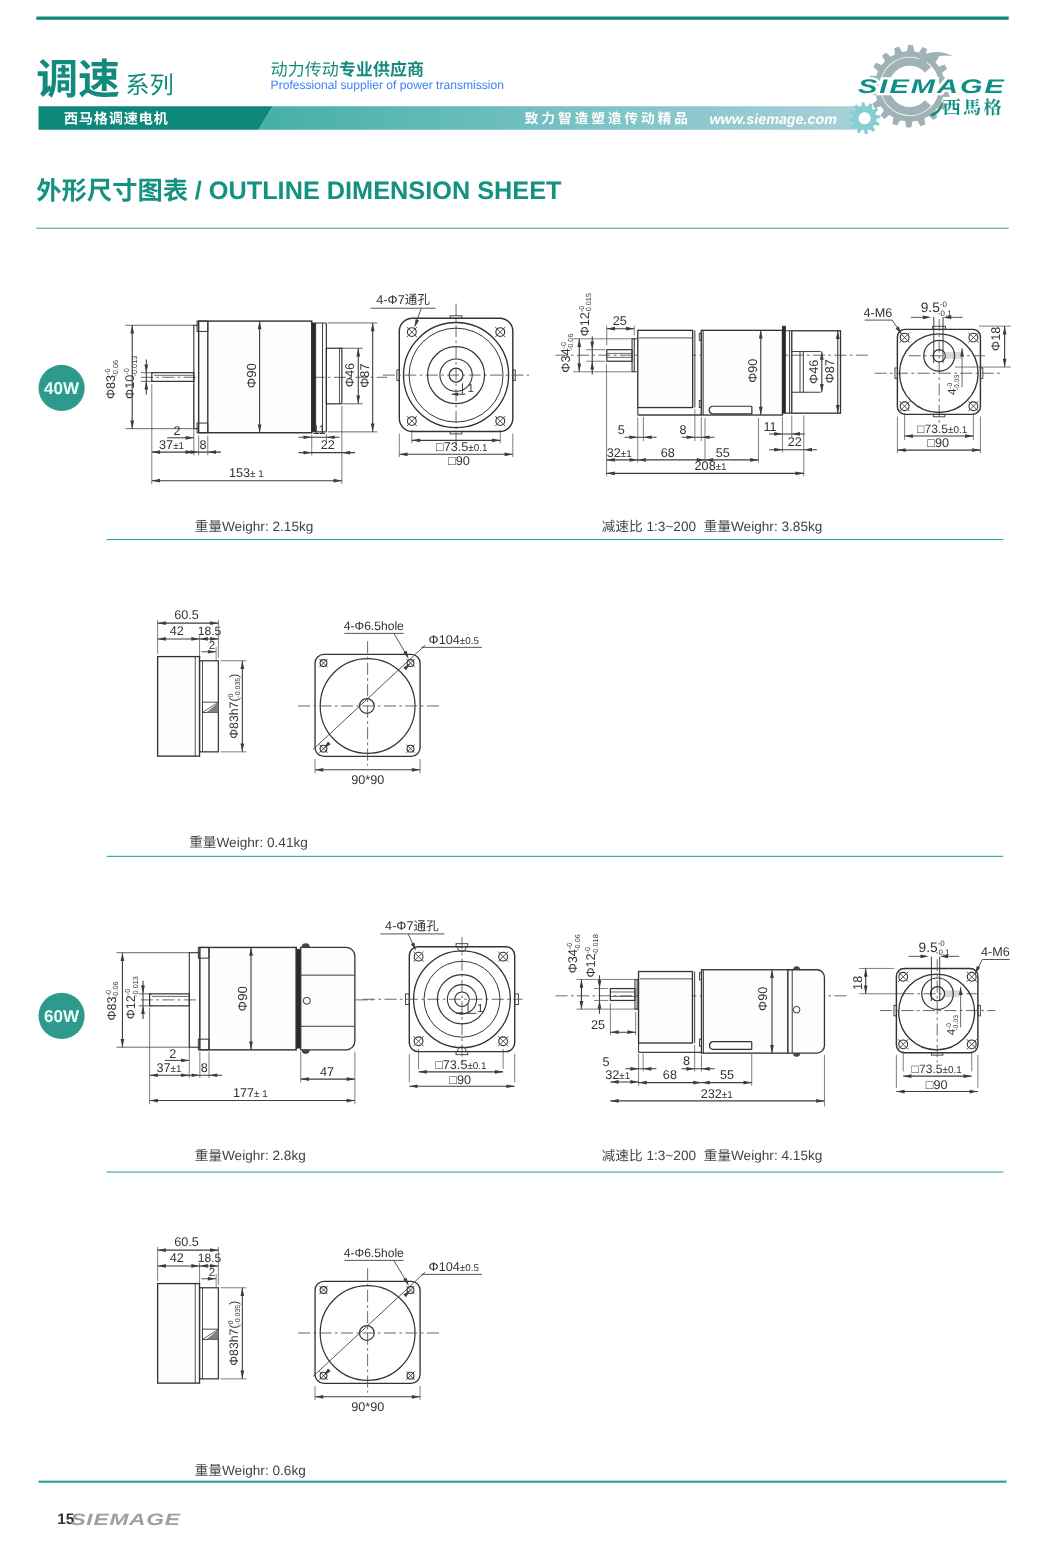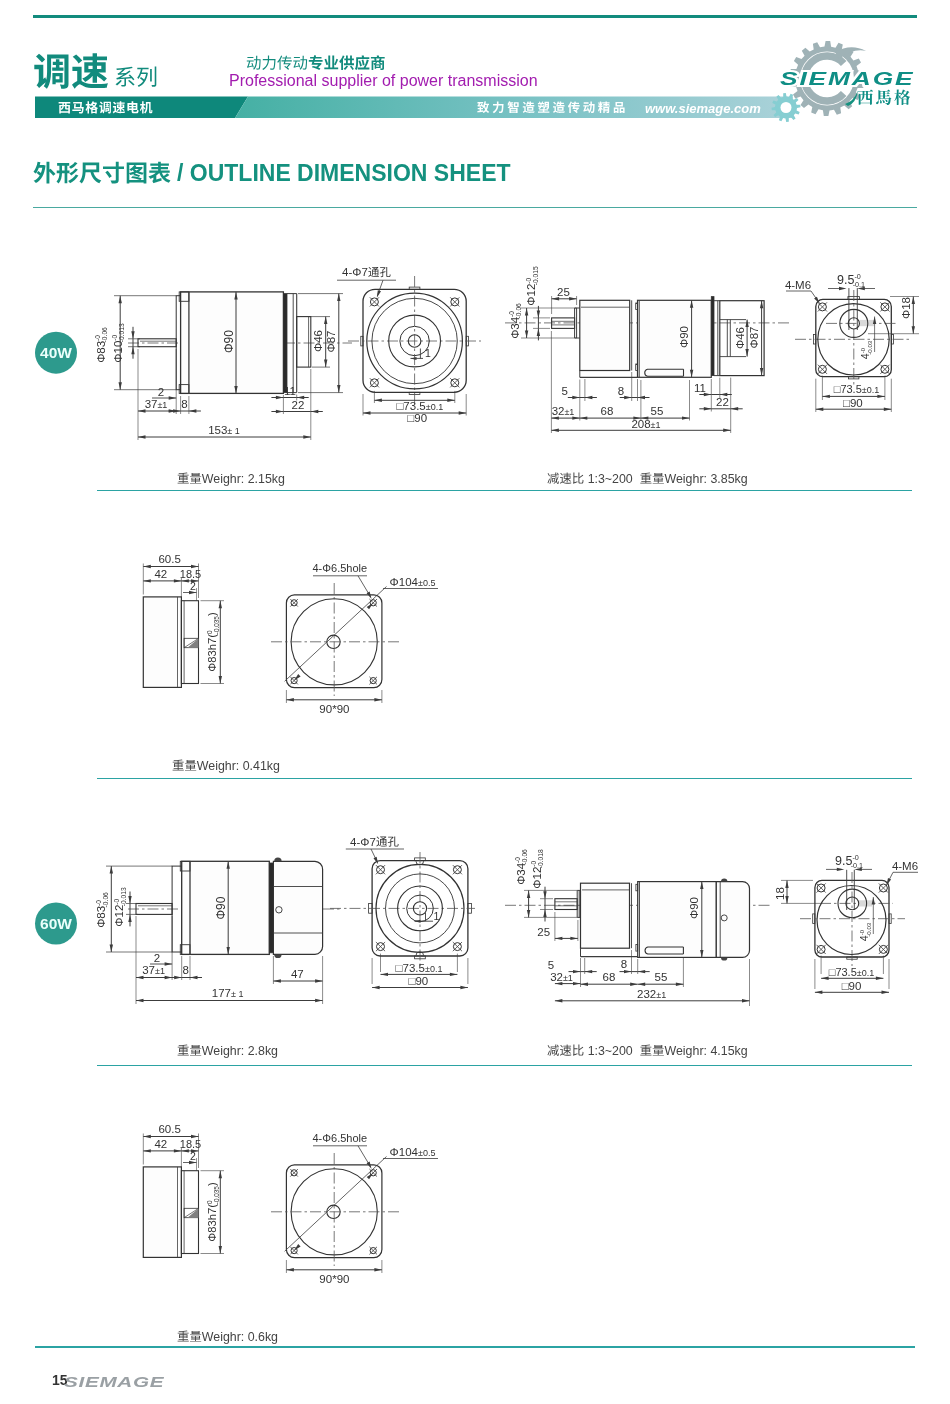--- a/index.html
+++ b/index.html
@@ -1,16 +1,16 @@
 <!DOCTYPE html>
 <html><head><meta charset="utf-8"><style>html,body{margin:0;padding:0}body{width:950px;height:1404px;position:relative;background:#fff;font-family:"Liberation Sans",sans-serif;overflow:hidden}svg text{font-family:"Liberation Sans",sans-serif}</style></head><body>
 
 <div style="position:absolute;left:33px;top:15px;width:884px;height:2.6px;background:#128b7d"></div>
 
-<div style="position:absolute;left:229px;top:72px;font-size:16px;color:#a21caf;line-height:1.1">Professional supplier of power transmission</div>
+<div style="position:absolute;left:246px;top:72px;font-size:11px;color:#3b82f6;line-height:1.1">Professional supplier of power transmission</div>
 
 <svg style="position:absolute;left:0;top:0" width="950" height="140" viewBox="0 0 950 140">
     <defs>
       <linearGradient id="bandg" x1="0" y1="0" x2="1" y2="0">
         <stop offset="0" stop-color="#45b0a4"></stop>
         <stop offset="0.55" stop-color="#7cc3c6"></stop>
         <stop offset="1" stop-color="#abd2d9"></stop>
       </linearGradient>
     </defs>
     <polygon points="35,96.5 248,96.5 235,118 35,118" fill="#0e887b"></polygon>

